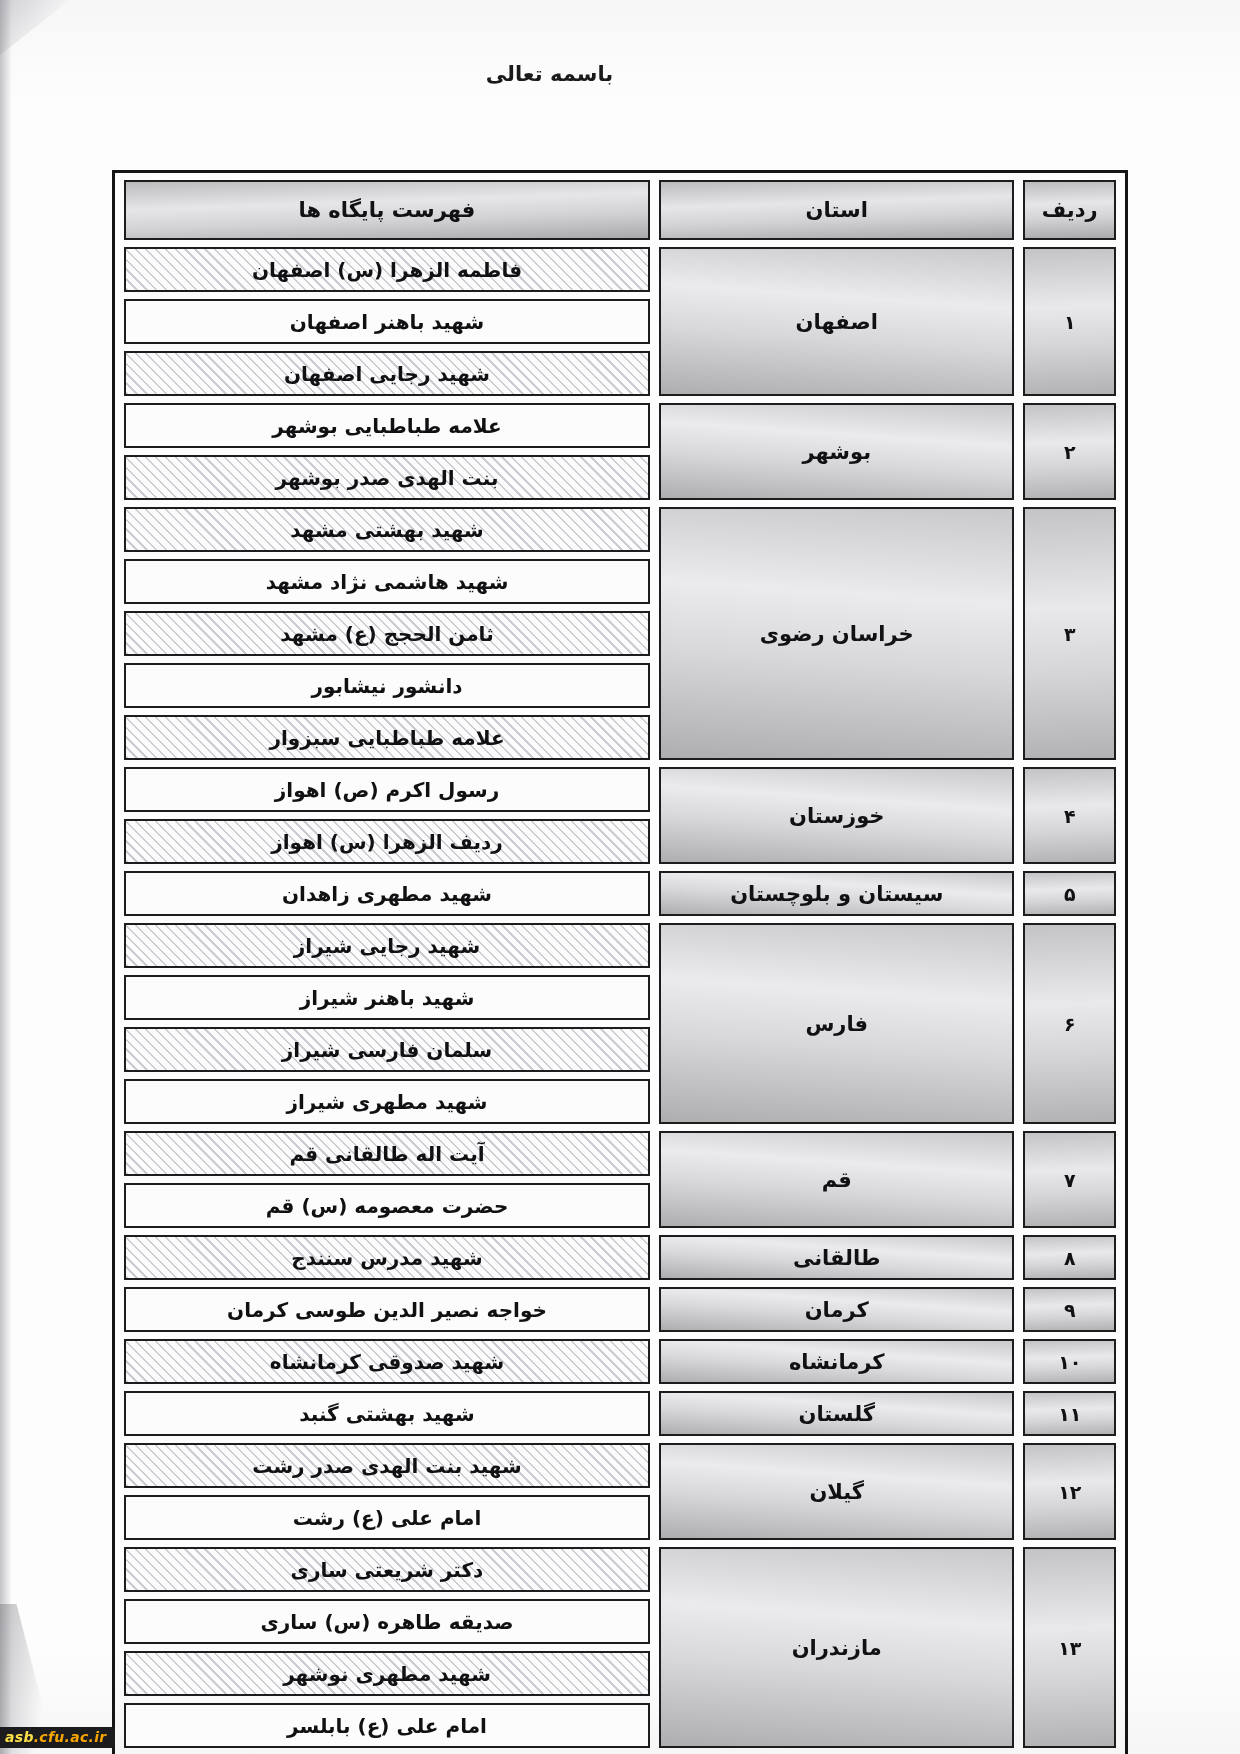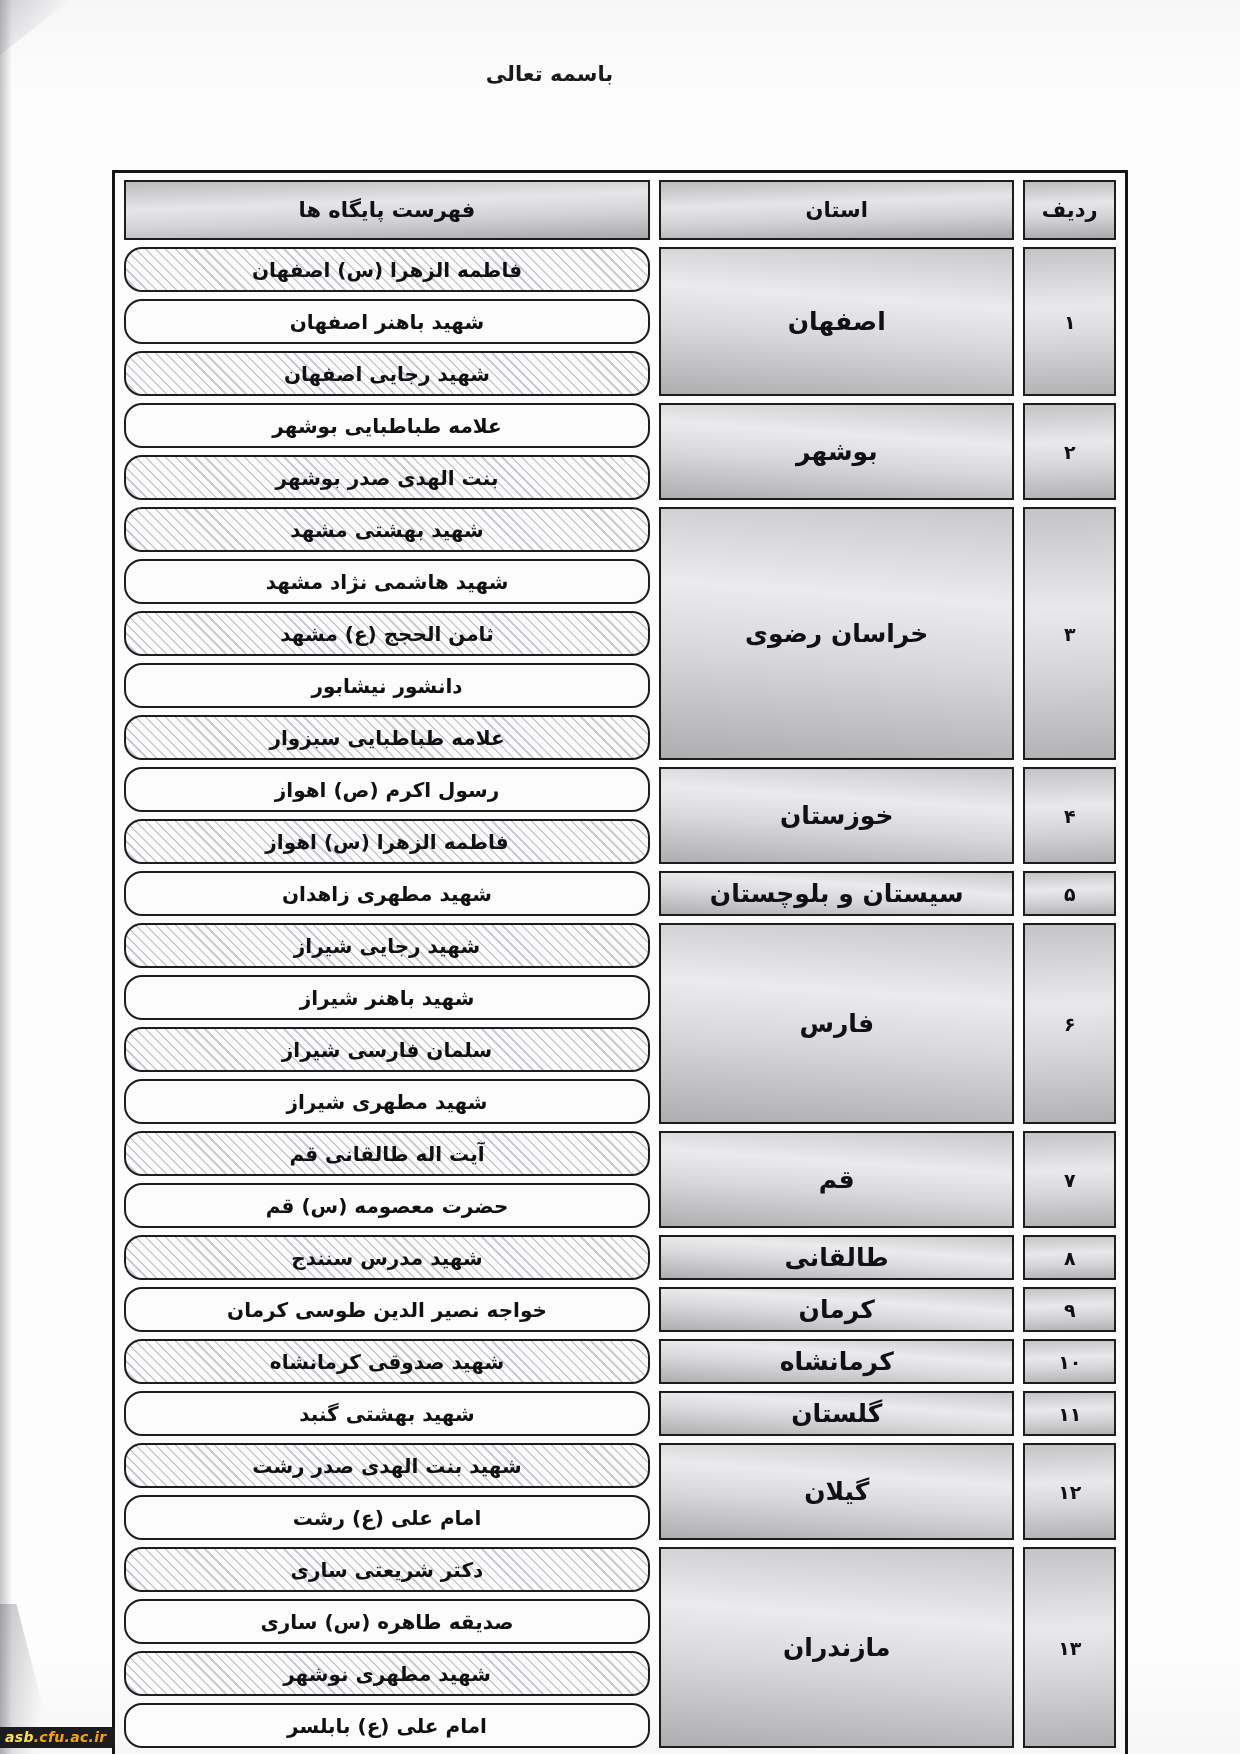--- a/index.html
+++ b/index.html
@@ -70,29 +70,28 @@
     font-size: 21px;
     background:
       linear-gradient(178deg, #bcbcbe 0%, #e6e6e8 38%, #d3d3d5 64%, #a9a9ac 100%);
   }
   td.cell-num {
     font-size: 19px;
     background:
       linear-gradient(178deg, #c4c4c6 0%, #e9e9eb 40%, #d6d6d8 65%, #b2b2b5 100%);
   }
   td.cell-prov {
-    font-size: 25px;
+    font-size: 21px;
     background:
       linear-gradient(184deg, #c9c9cb 0%, #ebebed 35%, #d8d8da 60%, #aeaeb1 100%);
   }
   td.cell-station {
     height: 37px;
     font-size: 20px;
     background: #fcfcfd;
-    border-radius: 18px;
   }
   td.cell-station.hatched {
     background:
       repeating-linear-gradient(45deg,
         rgba(125,125,140,0.38) 0px, rgba(125,125,140,0.38) 1.6px,
         rgba(255,255,255,0) 1.6px, rgba(255,255,255,0) 7px),
       #fbfbfc;
   }
   .watermark {
     position: absolute; left: 0; bottom: 6px;
@@ -168,21 +167,21 @@
         </tr>
         <tr>
           <td class="cell-station hatched">علامه طباطبایی سبزوار</td>
         </tr>
         <tr>
           <td class="cell-num" rowspan="2">۴</td>
           <td class="cell-prov" rowspan="2">خوزستان</td>
           <td class="cell-station">رسول اکرم (ص) اهواز</td>
         </tr>
         <tr>
-          <td class="cell-station hatched">فاطمه الزهرا (س) اهواز</td>
+          <td class="cell-station hatched">ردیف الزهرا (س) اهواز</td>
         </tr>
         <tr>
           <td class="cell-num" rowspan="1">۵</td>
           <td class="cell-prov" rowspan="1">سیستان و بلوچستان</td>
           <td class="cell-station">شهید مطهری زاهدان</td>
         </tr>
         <tr>
           <td class="cell-num" rowspan="4">۶</td>
           <td class="cell-prov" rowspan="4">فارس</td>
           <td class="cell-station hatched">شهید رجایی شیراز</td>

